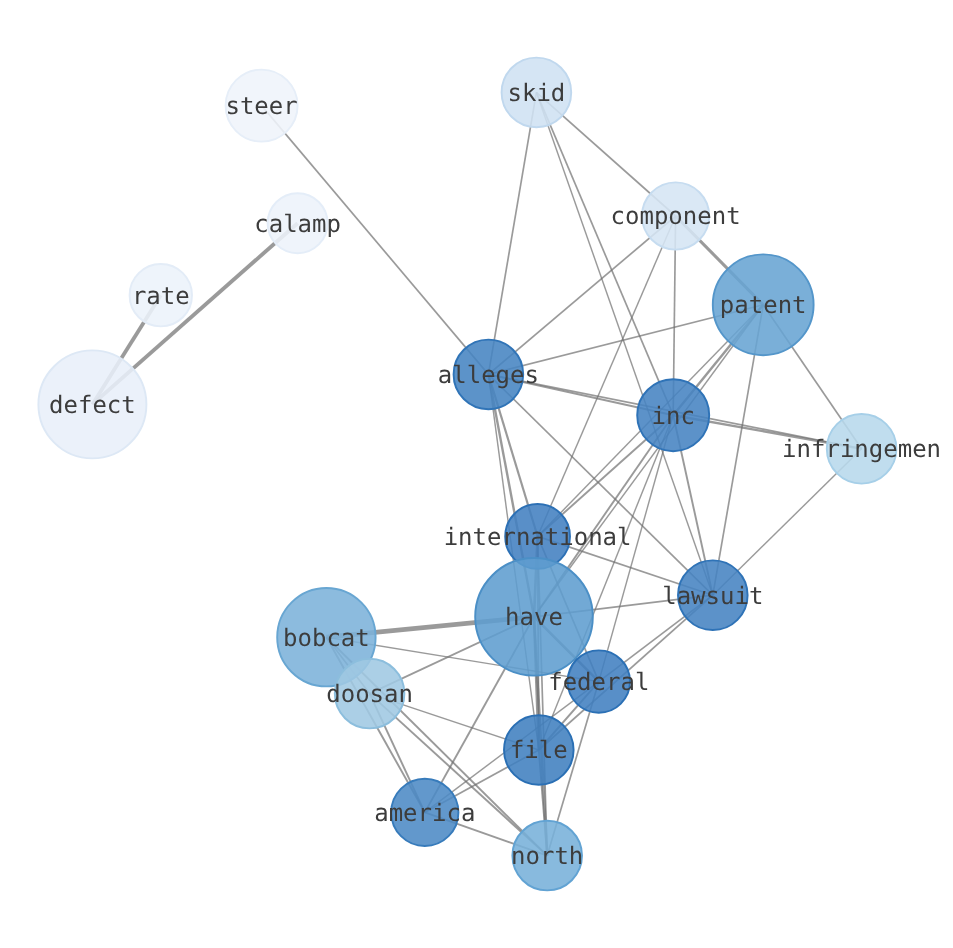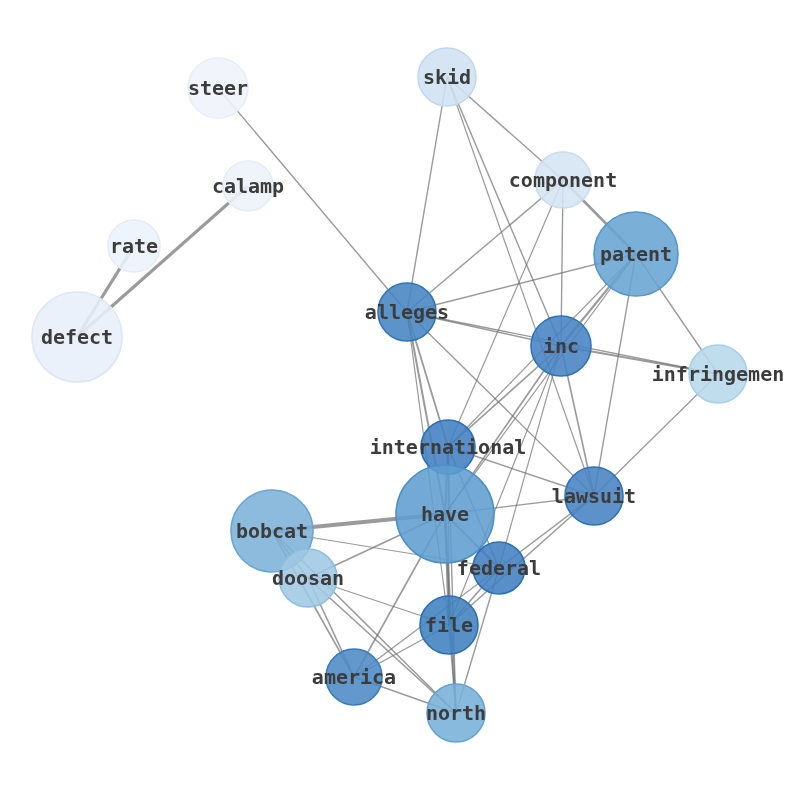--- a/index.html
+++ b/index.html
@@ -7,21 +7,20 @@
     padding: 0;
     background: #ffffff;
     font-family: "DejaVu Sans Mono", "Liberation Mono", monospace;
   }
   .figure {
     position: relative;
     width: 794px;
     height: 790px;
     background: #ffffff;
     overflow: hidden;
-    font-weight: bold;
   }
   svg { display: block; }
   .node-label {
     font-family: "DejaVu Sans Mono", "Liberation Mono", monospace;
     pointer-events: none;
   }
 </style>
 </head>
 <body>
 

